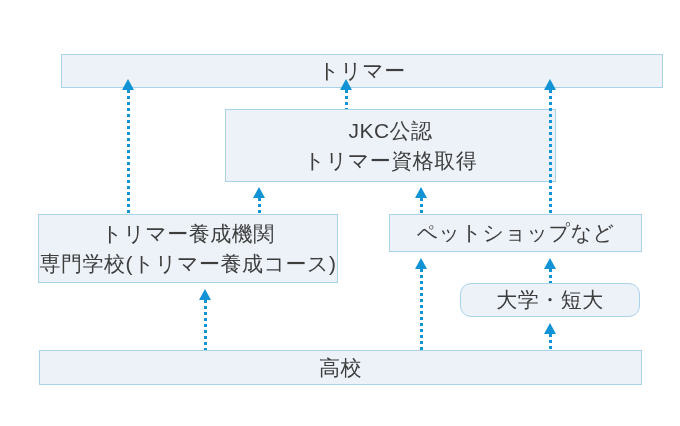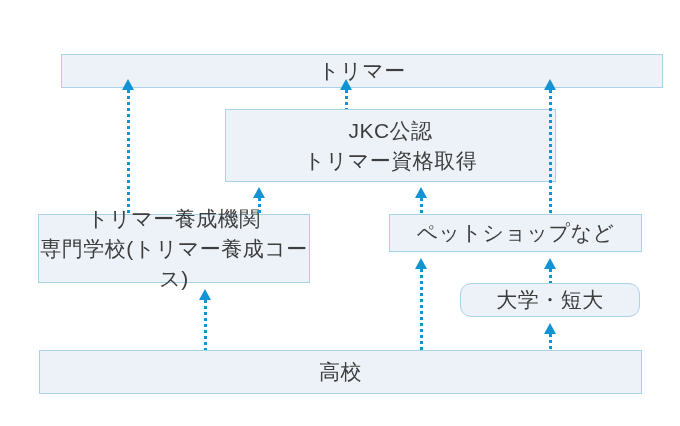--- a/index.html
+++ b/index.html
@@ -54,34 +54,34 @@
 
   <div class="node" style="left:40px;top:54px;width:602px;height:34px;margin-left:21px;">
     <span class="node-label">トリマー</span>
   </div>
 
   <div class="node" style="left:181px;top:109px;width:331px;height:73px;margin-left:44px;">
     <span class="node-label">JKC公認
 トリマー資格取得</span>
   </div>
 
-  <div class="node" style="left:38px;top:214px;width:272px;height:69px;">
+  <div class="node" style="left:38px;top:214px;width:300px;height:69px;">
     <span class="node-label">トリマー養成機関
 専門学校(トリマー養成コース)</span>
   </div>
 
   <div class="node" style="left:389px;top:214px;width:253px;height:38px;">
     <span class="node-label">ペットショップなど</span>
   </div>
 
   <div class="node" style="left:460px;top:283px;width:180px;height:34px;border-radius:11px;">
     <span class="node-label">大学・短大</span>
   </div>
 
-  <div class="node" style="left:39px;top:350px;width:603px;height:44px;">
+  <div class="node" style="left:39px;top:350px;width:603px;height:35px;">
     <span class="node-label">高校</span>
   </div>
 
   <div class="arrow" style="left:121.5px;top:79px;height:135px;">
     <div class="arrow-head"></div>
     <div class="arrow-line"></div>
   </div>
 
   <div class="arrow" style="left:339.5px;top:79px;height:30px;">
     <div class="arrow-head"></div>

